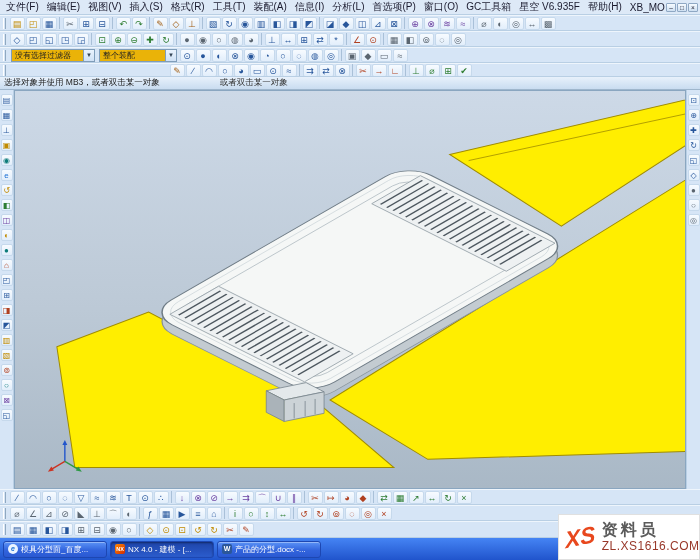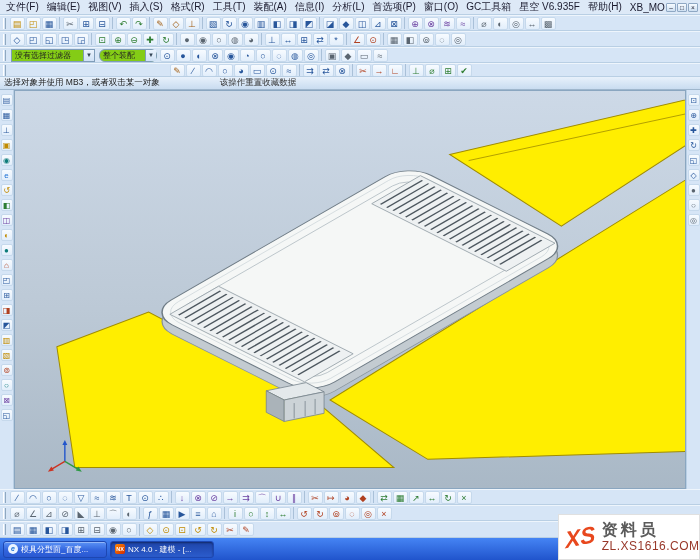--- a/index.html
+++ b/index.html
@@ -31,26 +31,26 @@
     border-top:1px solid #eef5fc;border-bottom:1px solid #b9cfe4;padding:0 2px;overflow:hidden;}
   .tbrow.slim{flex:0 0 14px;}
   .grip{width:3px;height:11px;border-left:1px solid #fff;border-right:1px solid #8fa8c0;margin:0 3px 0 1px;flex:0 0 auto;}
   .icons{display:flex;align-items:center;overflow:hidden;}
   .tbi{flex:0 0 auto;width:15px;height:13px;font-size:9px;line-height:12px;text-align:center;
     background:linear-gradient(#f7fbff,#e2eefb);border:1px solid #c6d9ec;border-radius:2px;margin:0 .5px;overflow:hidden;}
   .tsep{flex:0 0 auto;width:1px;height:12px;background:#a9c0d8;margin:0 2px;}
   .indent{padding-left:160px;}
 
   
-  .dd{height:13px;display:flex;align-items:center;background:#84cc16;border:1px solid #7f9db9;
+  .dd{height:13px;display:flex;align-items:center;background:#eab308;border:1px solid #7f9db9;
     font-size:8px;color:#222;margin:0 2px;flex:0 0 auto;}
   .ddv{padding:0 3px;white-space:nowrap;}
   .dda{width:11px;height:11px;background:linear-gradient(#eaf3fd,#cfe1f5);border-left:1px solid #7f9db9;
     font-size:6px;text-align:center;line-height:11px;color:#345;}
-  .dd.filter{width:84px;}.dd.scope{width:58px;border-radius:6px;}
+  .dd.filter{width:84px;}.dd.scope{width:78px;}
   .dd .ddv{flex:1;overflow:hidden;}
 
   
   .promptbar{flex:0 0 13px;display:flex;align-items:center;background:linear-gradient(#e8f1fb,var(--prompt_bg,#c9dcf0));
     border-bottom:1px solid #9fb6cc;padding:0 4px;gap:60px;}
   .ptext{font-size:8.5px;font-weight:normal;color:#1c1c1c;white-space:nowrap;}
   .ptext.right{color:#333;}
 
   
   .main{flex:1;display:flex;min-height:0;}
@@ -257,21 +257,21 @@
         <span class="tsep"></span>
         <span class="tbi" title="geometric-constraints" style="color: rgb(46, 125, 50);">⊥</span>
         <span class="tbi" title="dimensions" style="color: rgb(46, 125, 50);">⌀</span>
         <span class="tbi" title="auto-dimension" style="color: rgb(46, 125, 50);">⊞</span>
         <span class="tbi" title="finish-sketch" style="color: rgb(46, 125, 50);">✔</span>
       </div>
   </div>
 
   <div class="promptbar">
     <span class="ptext">选择对象并使用 MB3，或者双击某一对象</span>
-    <span class="ptext right">该操作重置收藏数据</span>
+    <span class="ptext right">或者双击某一对象</span>
   </div>
 
   <div class="main">
     <div class="vbar left">
         <span class="vbi" title="part-navigator" style="color: rgb(39, 86, 155);">▤</span>
         <span class="vbi" title="assembly-navigator" style="color: rgb(39, 86, 155);">▦</span>
         <span class="vbi" title="constraint-navigator" style="color: rgb(39, 86, 155);">⊥</span>
         <span class="vbi" title="reuse-library" style="color: rgb(192, 138, 0);">▣</span>
         <span class="vbi" title="hd3d-tools" style="color: rgb(14, 124, 123);">◉</span>
         <span class="vbi" title="web-browser" style="color: rgb(26, 111, 212);">e</span>
@@ -487,20 +487,24 @@
 
   <div class="taskbar">
       <div class="tbtn">
         <span class="ti ti-browser">e</span>
         <span class="tlabel">模具分型面_百度...</span>
       </div>
       <div class="tbtn active">
         <span class="ti ti-nx">NX</span>
         <span class="tlabel">NX 4.0 - 建模 - [...</span>
       </div>
+      <div class="tbtn">
+        <span class="ti ti-word">W</span>
+        <span class="tlabel">产品的分型.docx -...</span>
+      </div>
     </div>
 
   <div class="watermark">
     <span class="wm-logo">XS</span>
     <div class="wm-text">
       <span class="wm-line1">资料员</span>
       <span class="wm-line2">ZL.XS1616.COM</span>
     </div>
   </div>
 

